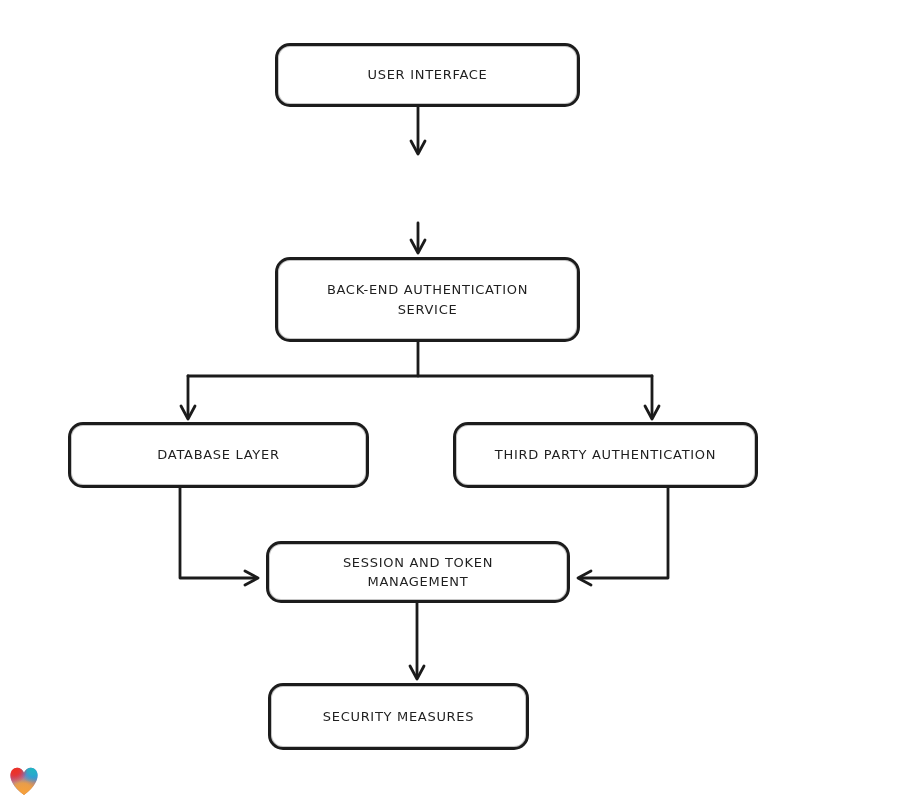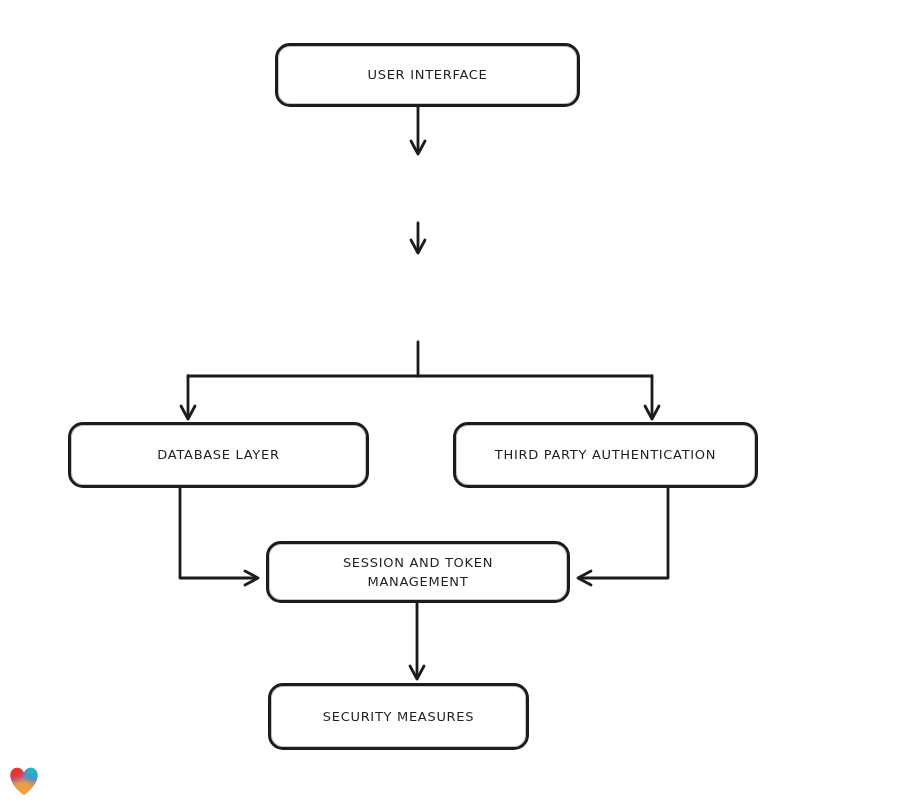--- a/index.html
+++ b/index.html
@@ -114,20 +114,24 @@
       <path d="M417 603 L417 677"></path>
       <path d="M410 666 L417 679 L424 666"></path>
     </g>
   </svg>
 
   <div class="node" id="node-user-interface">
     <div class="line">USER INTERFACE</div>
   </div>
 
 
+  <div class="node" id="node-backend-auth">
+    <div class="line">BACK-END AUTHENTICATION</div>
+    <div class="line">SERVICE</div>
+  </div>
 
   <div class="node" id="node-database-layer">
     <div class="line">DATABASE LAYER</div>
   </div>
 
   <div class="node" id="node-third-party-auth">
     <div class="line">THIRD PARTY AUTHENTICATION</div>
   </div>
 
   <div class="node" id="node-session-token">

